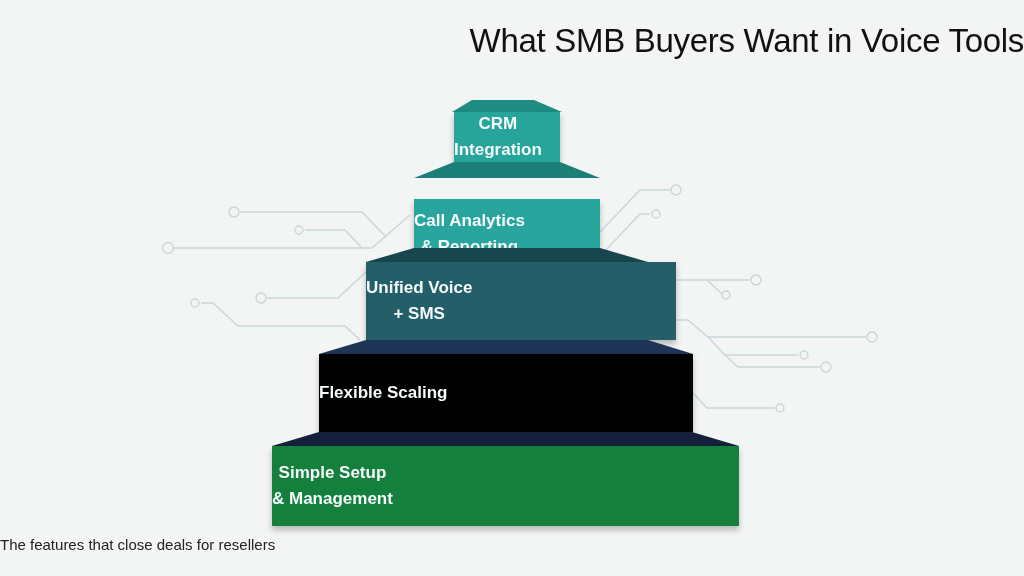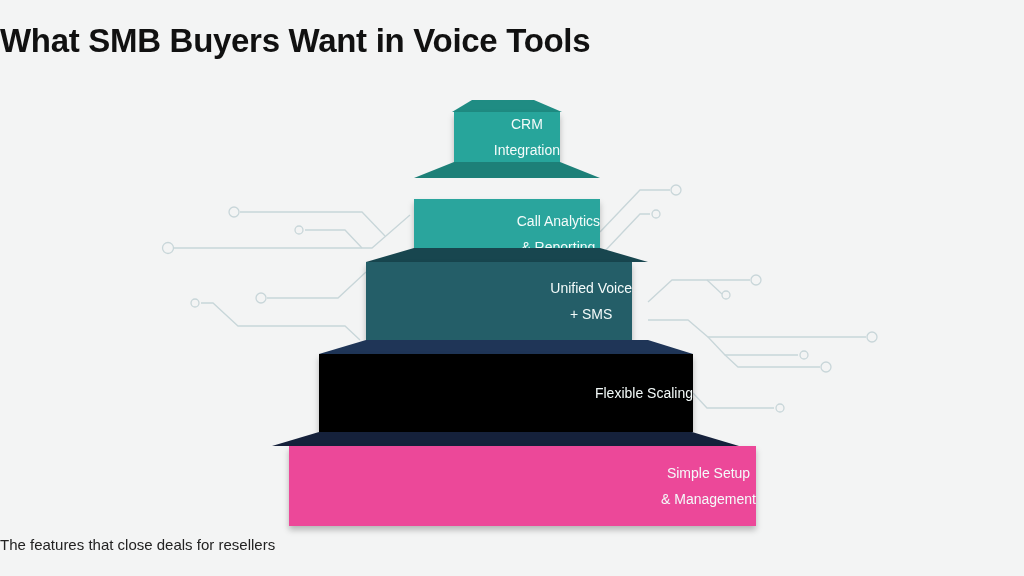--- a/index.html
+++ b/index.html
@@ -1,19 +1,19 @@
 <!DOCTYPE html>
 <html><head>
 <meta charset="utf-8">
 <style>
   html,body{margin:0;padding:0;}
   body{width:1024px;height:576px;background:#f3f4f4;position:relative;overflow:hidden;font-family:"Liberation Sans",sans-serif;}
-  .title{position:absolute;left:0;right:0;top:22px;text-align:left;font-size:33px;font-weight:bold;color:#111;letter-spacing:-0.3px;}
+  .title{position:absolute;left:0;right:0;top:22px;text-align:right;font-size:33px;font-weight:normal;color:#111;letter-spacing:-0.3px;}
   svg.circuit{position:absolute;left:0;top:0;}
-  .tier{position:absolute;display:flex;align-items:center;justify-content:flex-end;text-align:center;color:#f4fbfa;font-weight:normal;font-size:14px;line-height:26px;box-shadow:0 4px 6px rgba(0,0,0,0.25);}
+  .tier{position:absolute;display:flex;align-items:center;justify-content:flex-start;text-align:center;color:#f4fbfa;font-weight:bold;font-size:17px;line-height:26px;box-shadow:0 4px 6px rgba(0,0,0,0.25);}
   .tier span{white-space:pre-line;}
   .top{position:absolute;}
   .caption{position:absolute;left:0;right:0;top:536px;text-align:left;font-size:15px;color:#222;}
 </style>
 </head>
 <body>
 
 <div class="title">What SMB Buyers Want in Voice Tools</div>
 
 <svg class="circuit" width="1024" height="576" fill="none" stroke="#c8d6d9" stroke-width="1.3">
@@ -59,33 +59,33 @@
   <polygon points="40,0 146,0 186,16 0,16" fill="#1d8078"></polygon>
 </svg>
 <div class="tier" style="left:414px;top:178px;width:186px;height:70px;background:#2aa59d;margin-top:21px;">
   <span>Call Analytics
 &amp; Reporting</span>
 </div>
 
 <svg class="top" style="left:366px;top:248px;" width="282" height="14">
   <polygon points="48,0 234,0 282,14 0,14" fill="#18464f"></polygon>
 </svg>
-<div class="tier" style="left:366px;top:262px;width:266px;height:78px;background:#245e68;">
+<div class="tier" style="left:366px;top:262px;width:310px;height:78px;background:#245e68;">
   <span>Unified Voice
 + SMS</span>
 </div>
 
 <svg class="top" style="left:319px;top:340px;" width="374" height="14">
   <polygon points="47,0 329,0 374,14 0,14" fill="#1f3557"></polygon>
 </svg>
 <div class="tier" style="left:319px;top:354px;width:374px;height:78px;background:#000000;">
   <span>Flexible Scaling</span>
 </div>
 
 <svg class="top" style="left:272px;top:432px;" width="467" height="14">
   <polygon points="47,0 420,0 467,14 0,14" fill="#15213b"></polygon>
 </svg>
-<div class="tier" style="left:272px;top:446px;width:467px;height:80px;background:#ec4899;margin-left:17px;">
+<div class="tier" style="left:272px;top:446px;width:467px;height:80px;background:#15803d;">
   <span>Simple Setup
 &amp; Management</span>
 </div>
 
 <div class="caption">The features that close deals for resellers</div>
 
 </body></html>

